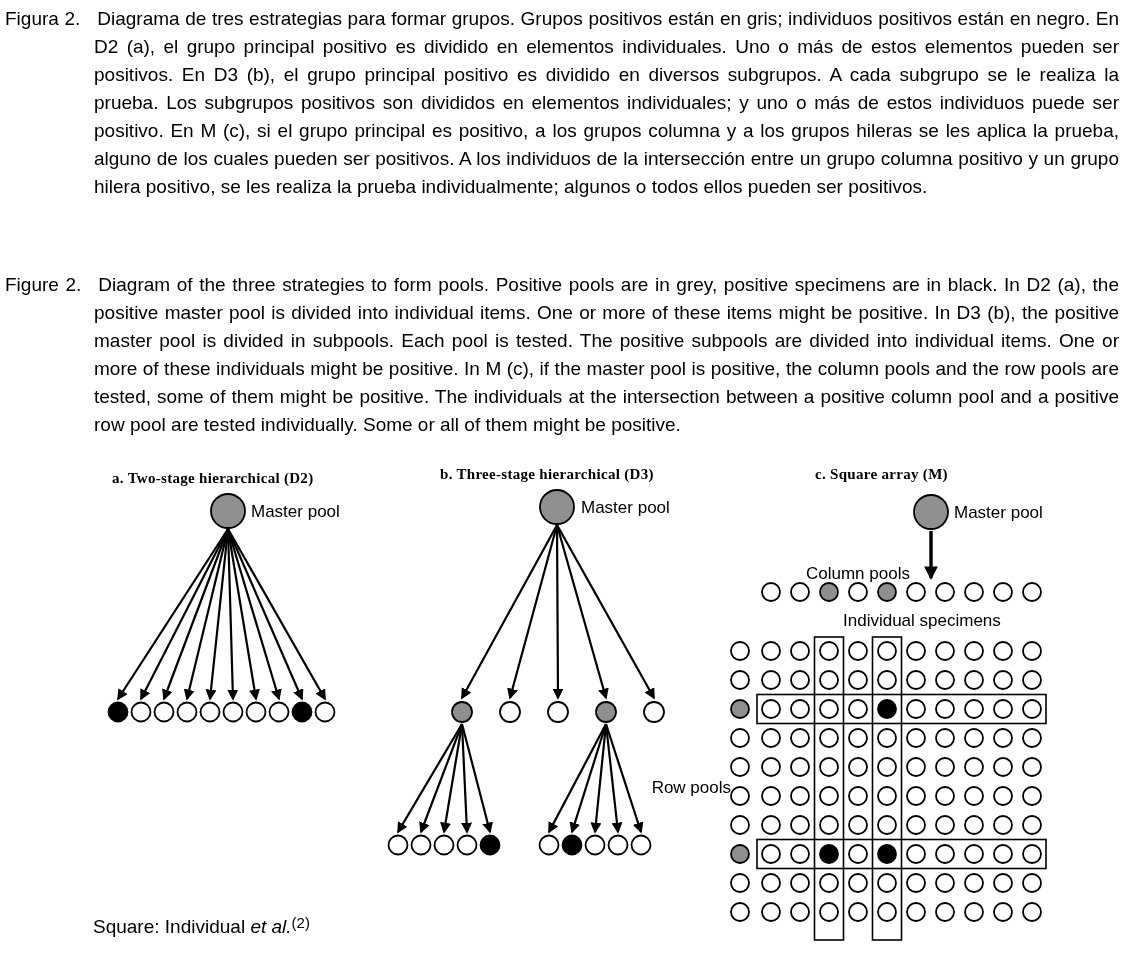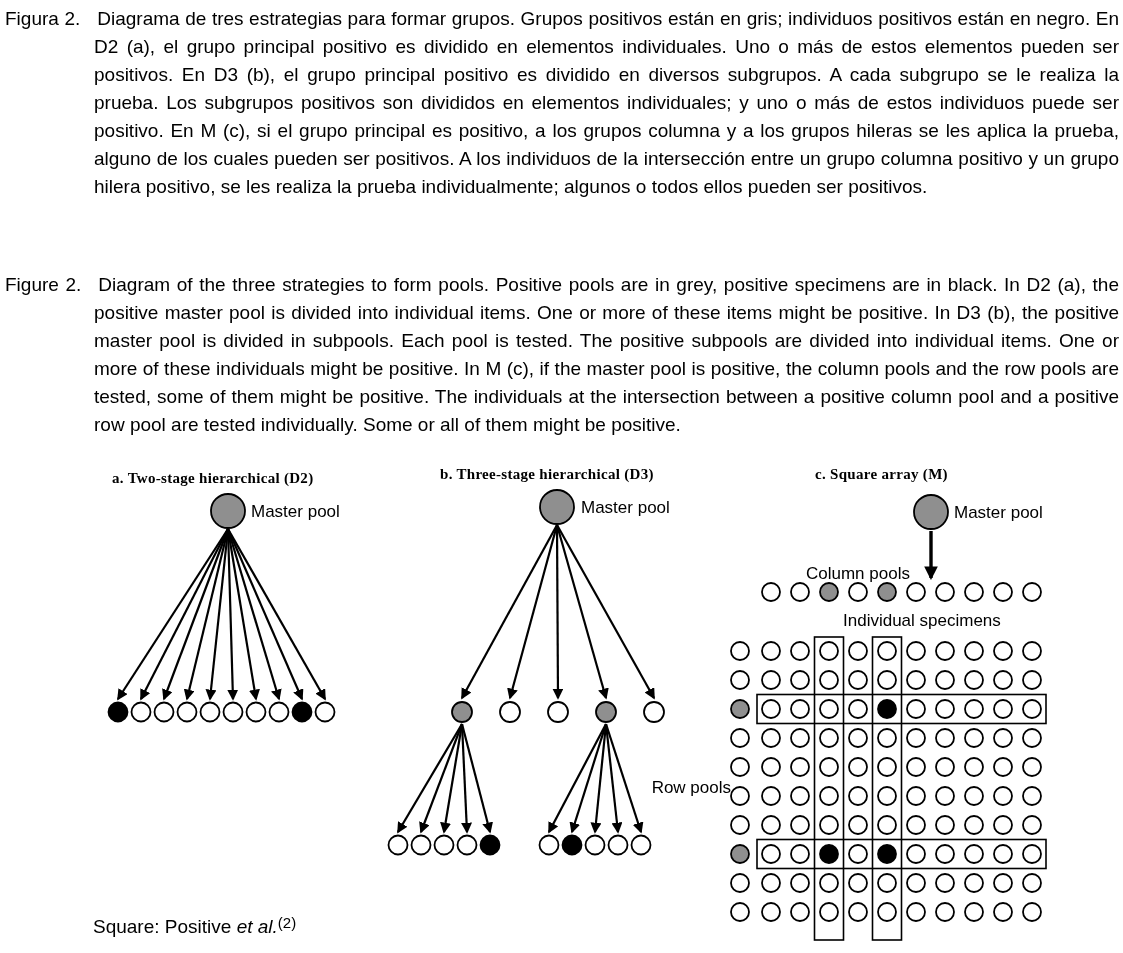--- a/index.html
+++ b/index.html
@@ -240,17 +240,17 @@
     <text class="dg-label" x="251" y="517">Master pool</text>
     <text class="dg-label" x="581" y="513">Master pool</text>
     <text class="dg-label" x="954" y="518">Master pool</text>
     <text class="dg-label" x="806" y="579">Column pools</text>
     <text class="dg-label" x="843" y="626">Individual specimens</text>
     <text class="dg-label" x="731" y="793" text-anchor="end">Row pools</text>
   </svg>
 
   <div class="source">
     <span>Square:</span>
-    <span>Positive</span>
+    <span>Individual</span>
     <span class="etal">et al.</span><span class="ref">(2)</span>
   </div>
 
 </div>
 
 </body></html>

